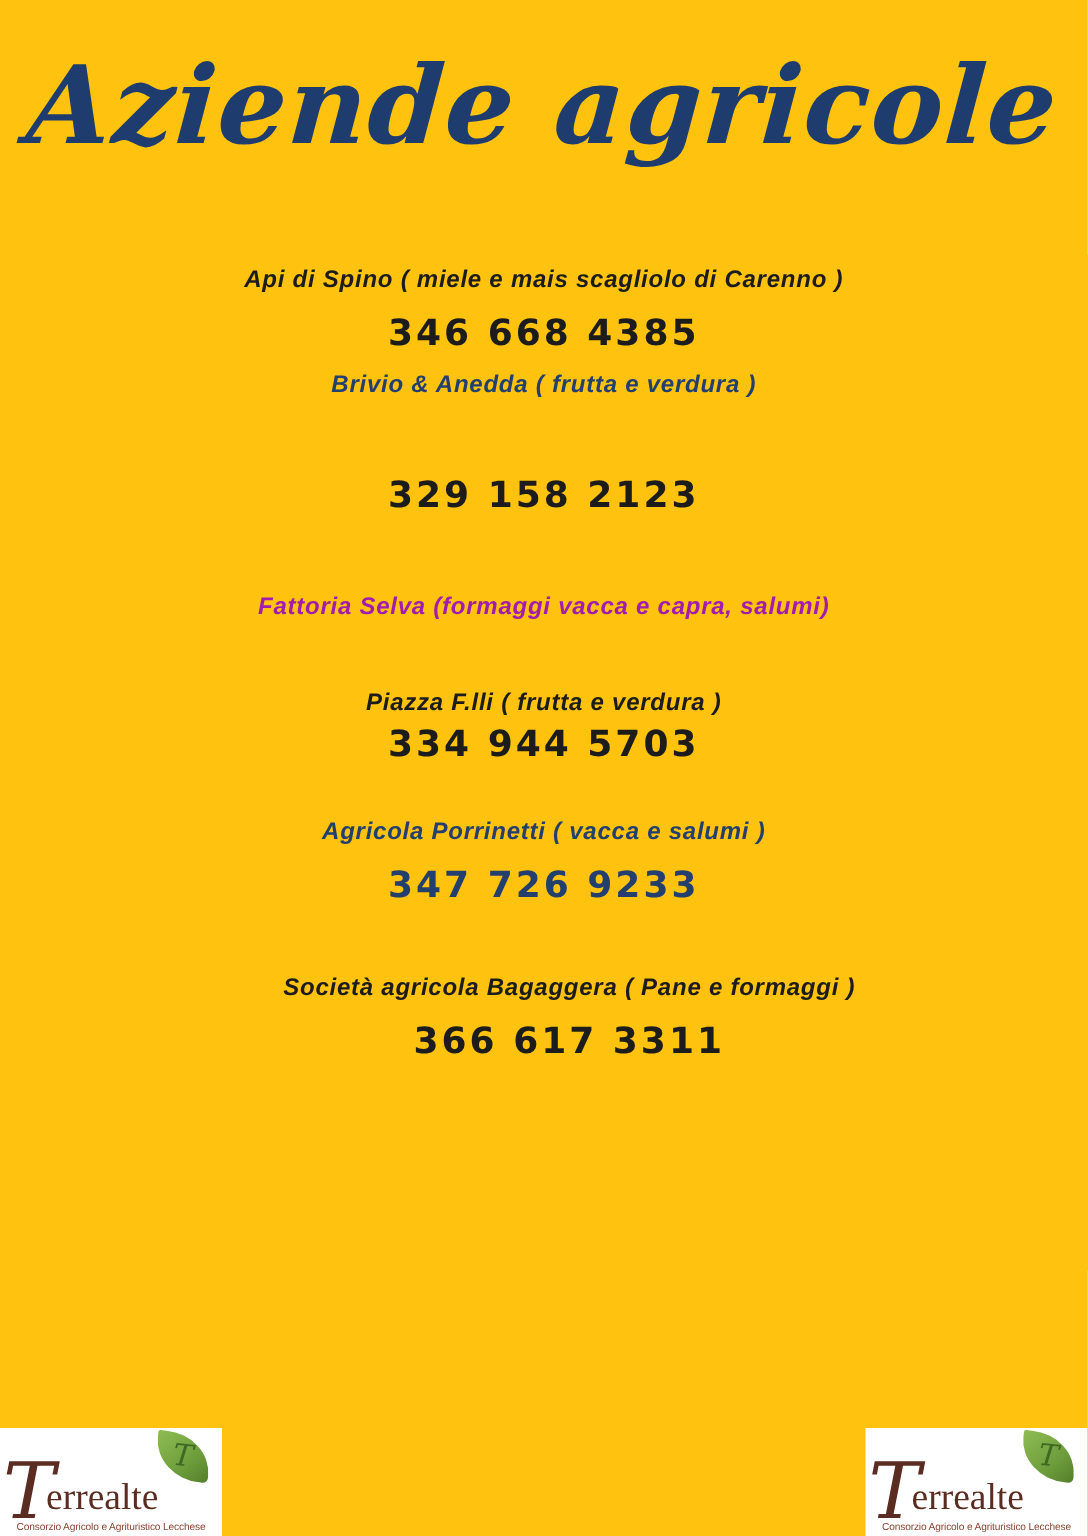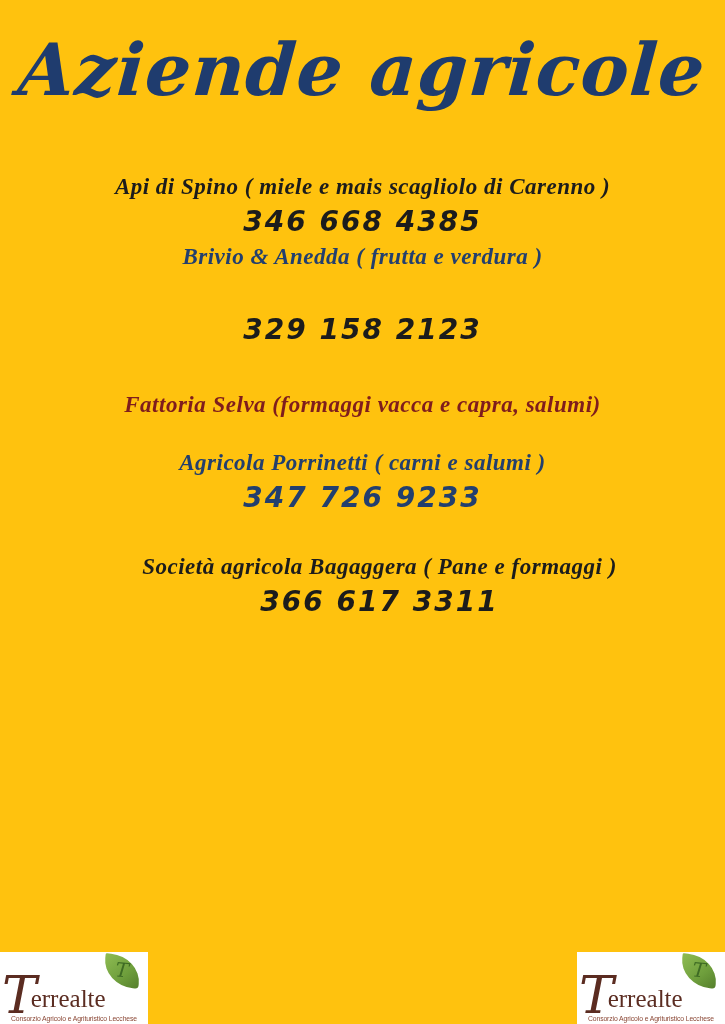--- a/index.html
+++ b/index.html
@@ -24,32 +24,31 @@
     font-style: italic;
     font-weight: bold;
     font-size: 72px;
     letter-spacing: 1px;
     color: #1F3C6E;
     transform: skewX(-4deg);
   }
   .listings { width: 100%; }
   .entry { text-align: center; }
   .entry-name {
-    font-family: Liberation Serif, serif;
+    font-family: Liberation Sans, sans-serif;
     font-style: italic;
     font-weight: bold;
-    font-size: 23px;
+    font-size: 16px;
     line-height: 34px;
     letter-spacing: 0.5px;
   }
   .entry-phone {
     font-family: "DejaVu Sans", sans-serif;
-    font-style: italic;
     font-weight: bold;
-    font-size: 28px;
+    font-size: 24px;
     line-height: 36px;
     letter-spacing: 2px;
   }
   .entry-1 { margin-top: 48px; }
   .entry-2 { }
   .entry-3 { margin-top: 38px; }
   .entry-4 { margin-top: 40px; }
   .entry-5 { margin-top: 36px; }
   .entry-6 { margin-top: 30px; }
   .entry-6 .entry-phone { margin-top: -8px; }
@@ -129,28 +128,32 @@
     </div>
 
     <div class="entry entry-2" style="color: rgb(35, 63, 110);">
       <div class="entry-name">Brivio &amp; Anedda ( frutta e verdura )</div>
     </div>
 
     <div class="entry entry-3" style="color: rgb(28, 28, 28);">
       <div class="entry-phone">329 158 2123</div>
     </div>
 
-    <div class="entry entry-4" style="color: #7f1d1d;">
+    <div class="entry entry-4" style="color: #a21caf;">
       <div class="entry-name">Fattoria Selva (formaggi vacca e capra, salumi)</div>
     </div>
 
 
+    <div class="entry entry-6" style="color: rgb(28, 28, 28);">
+      <div class="entry-name">Piazza F.lli ( frutta e verdura )</div>
+      <div class="entry-phone">334 944 5703</div>
+    </div>
 
     <div class="entry entry-7" style="color: rgb(35, 63, 110);">
-      <div class="entry-name">Agricola Porrinetti ( carni e salumi )</div>
+      <div class="entry-name">Agricola Porrinetti ( vacca e salumi )</div>
       <div class="entry-phone">347 726 9233</div>
     </div>
 
     <div class="entry entry-8" style="color: rgb(28, 28, 28);">
       <div class="entry-name">Società agricola Bagaggera ( Pane e formaggi )</div>
       <div class="entry-phone">366 617 3311</div>
     </div>
   </div>
 
   <div class="logo-box logo-left">

